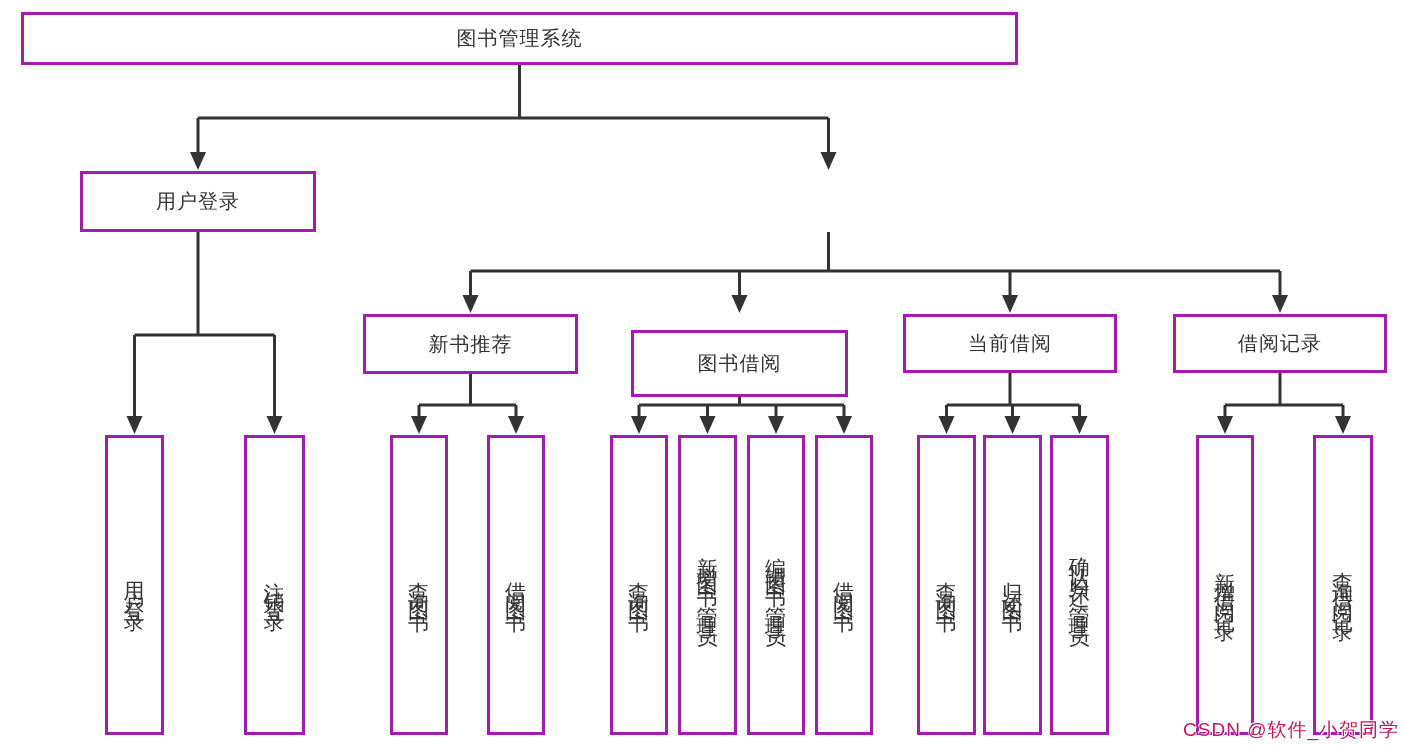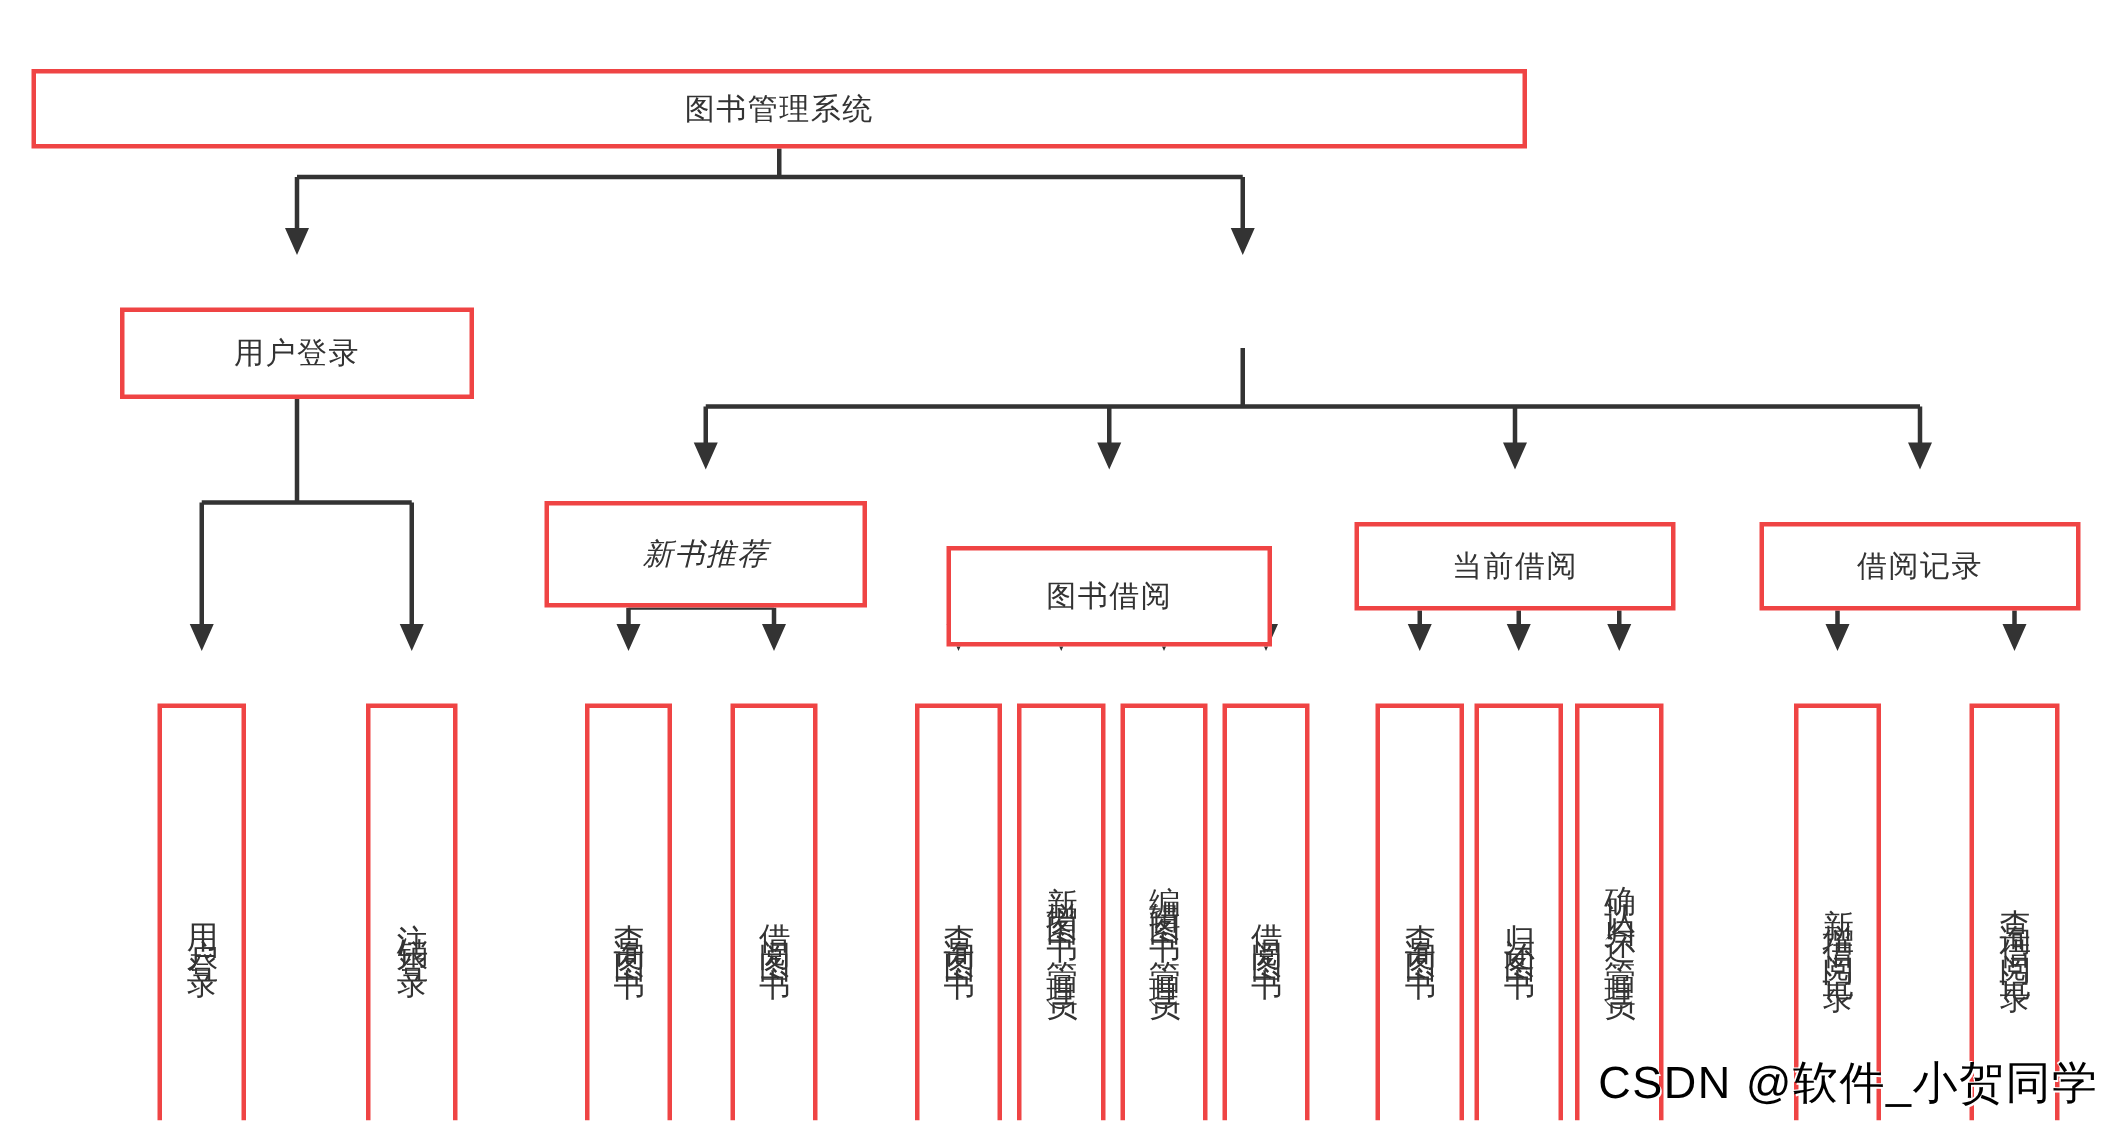--- a/index.html
+++ b/index.html
@@ -14,43 +14,42 @@
   svg.connectors {
     position: absolute;
     left: 0; top: 0;
     width: 1405px; height: 747px;
     z-index: 0;
   }
   .box {
     position: absolute;
     box-sizing: border-box;
     background: #ffffff;
-    border: 3px solid #ef4444;
+    border: 3px solid #a21caf;
     display: flex;
     align-items: center;
     justify-content: center;
     color: #333333;
     z-index: 1;
-    margin-top: 34px;
   }
   .box.h { font-size: 20px; letter-spacing: 1px; }
   .box.v span {
     writing-mode: vertical-rl;
     text-orientation: mixed;
     font-size: 21px;
     letter-spacing: 10px;
     line-height: 1;
     white-space: nowrap;
   }
   .watermark {
     position: absolute;
     right: 6px;
     bottom: 4px;
-    font-size: 30px;
-    color: #000000;
+    font-size: 19px;
+    color: #be185d;
     z-index: 2;
     text-shadow: 1px 1px 0 #ffffff, -1px -1px 0 #ffffff;
     letter-spacing: 1px;
   }
 </style>
 </head>
 <body>
 
 <div class="canvas">
 
@@ -114,21 +113,21 @@
   </svg>
 
   <div class="box h" style="left:21px; top:12px; width:997px; height:53px;">
     <span>图书管理系统</span>
   </div>
 
   <div class="box h" style="left:80px; top:171px; width:236px; height:61px;">
     <span>用户登录</span>
   </div>
 
-  <div class="box h" style="left:363px; top:300px; width:215px; height:71px;font-style:italic;">
+  <div class="box h" style="left:363px; top:314px; width:215px; height:60px;">
     <span>新书推荐</span>
   </div>
   <div class="box h" style="left:631px; top:330px; width:217px; height:67px;">
     <span>图书借阅</span>
   </div>
   <div class="box h" style="left:1173px; top:314px; width:214px; height:59px;">
     <span>借阅记录</span>
   </div>
   <div class="box h" style="left:903px; top:314px; width:214px; height:59px;">
     <span>当前借阅</span>

